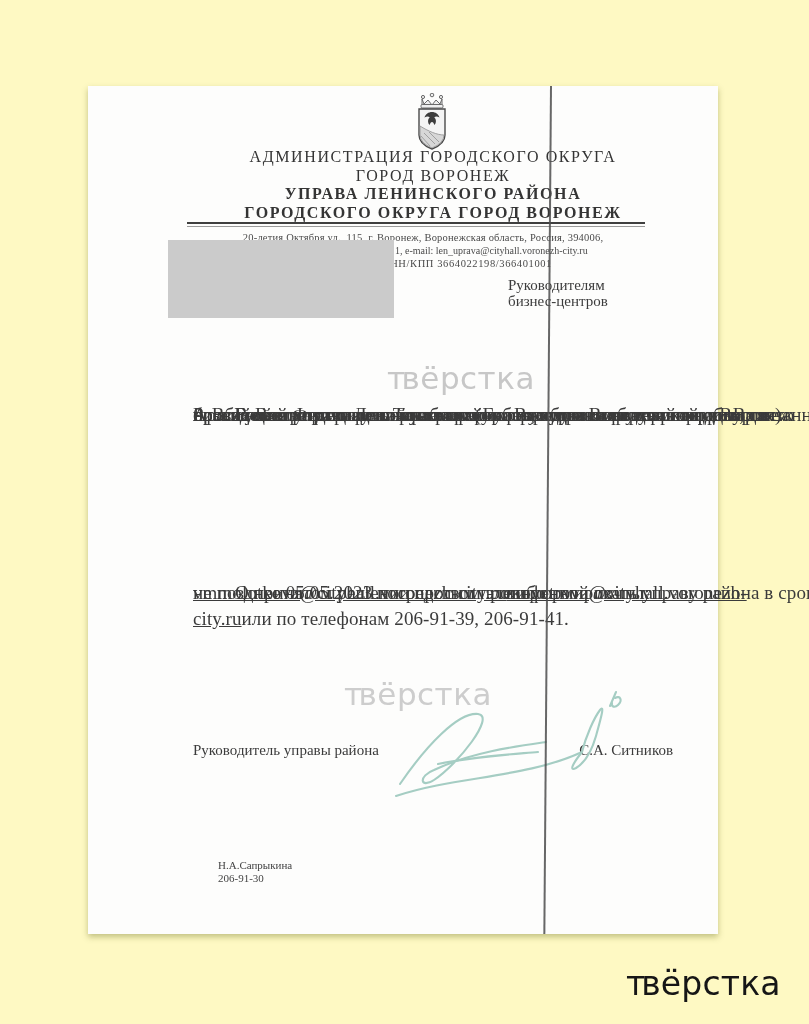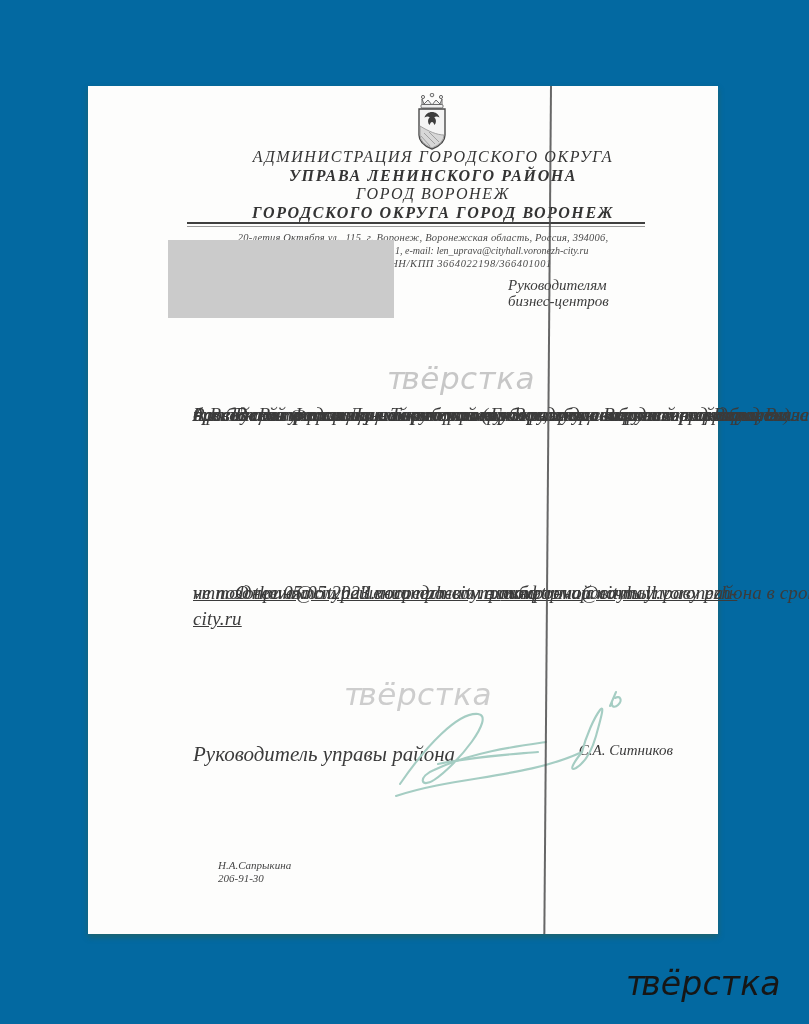--- a/index.html
+++ b/index.html
@@ -1,22 +1,21 @@
 <!DOCTYPE html>
 <html><head>
 <meta charset="utf-8">
 <style>
   html,body{margin:0;padding:0;}
   .canvas{
     position:relative;
     width:809px;height:1024px;
-    background:#0369a1;
+    background:#fef9c3;
     overflow:hidden;
     font-family:"Liberation Serif", serif;
-    font-style:italic;
   }
   .paper{
     position:absolute;left:88px;top:86px;width:630px;height:848px;
     background:#fdfdfc;
     box-shadow:0 3px 6px rgba(80,90,10,.35);
   }
   .paper *{position:absolute;}
   
   .fold-line{
     left:462px;top:0;width:2px;height:848px;
@@ -77,21 +76,21 @@
   .para div{position:static;}
   .bodyline{
     font-size:19px;line-height:26px;
     text-align:justify;text-align-last:justify;
     white-space:nowrap;letter-spacing:.1px;
   }
   .bodyline.indent{padding-left:42px;}
   .bodyline.lastline{text-align-last:left;}
   .ulink{position:static;text-decoration:underline;}
   
-  .sig-position{left:105px;top:656px;font-size:21px;color:#3b3b3b;z-index:2;}
+  .sig-position{left:105px;top:656px;font-size:15px;color:#3b3b3b;z-index:2;}
   .sig-name{left:410px;top:656px;width:175px;text-align:right;font-size:15px;color:#3b3b3b;z-index:2;}
   .sig-scribble{left:298px;top:598px;width:240px;height:120px;z-index:3;}
   .footer{left:107px;top:773px;font-size:11px;line-height:12.5px;color:#444;z-index:2;}
   .footer div{position:static;margin-left:23px;}
 </style>
 </head>
 <body>
 
 <div class="canvas">
   <div class="paper">
@@ -109,22 +108,22 @@
       <path d="M5,33 C13,38 22,42 29,42 L29,42 q0,8 -12,13 Q5,50 5,42 Z" fill="#d7d7d7" stroke="#8f8f8f" stroke-width="0.8"></path>
       <g stroke="#9a9a9a" stroke-width="0.9">
         <line x1="9" y1="40" x2="20" y2="51"></line>
         <line x1="6" y1="43" x2="15" y2="53"></line>
         <line x1="14" y1="39" x2="24" y2="49"></line>
       </g>
     </svg>
 
     <div class="org-block">
       <div class="org-line">АДМИНИСТРАЦИЯ ГОРОДСКОГО ОКРУГА</div>
+      <div class="org-line">ГОРОД ВОРОНЕЖ</div>
       <div class="org-line bold">УПРАВА ЛЕНИНСКОГО РАЙОНА</div>
-      <div class="org-line">ГОРОД ВОРОНЕЖ</div>
       <div class="org-line bold">ГОРОДСКОГО ОКРУГА ГОРОД ВОРОНЕЖ</div>
     </div>
     <div class="head-rule"></div>
 
     <div class="addr1">20-летия Октября ул., 115, г. Воронеж, Воронежская область, Россия, 394006,</div>
     <div class="addr2">1, e-mail: len_uprava@cityhall.voronezh-city.ru</div>
     <div class="addr3">ИНН/КПП 3664022198/366401001</div>
 
     <div class="redaction"></div>
 
@@ -164,21 +163,21 @@
         </div>
       </div>
     <div class="para para2" id="para2">
         <div class="bodyline indent">
           <span>О принятом решении просим проинформировать управу района в срок</span>
         </div>
         <div class="bodyline">
           <span>не позднее 05.05.2023 посредством электронной почты:</span>
         </div>
         <div class="bodyline"><span class="ulink">vmmolotkova@cityhall.voronezh-city.ru</span><span> либо </span><span class="ulink">movetrova@cityhall.voronezh-</span></div>
-        <div class="bodyline lastline"><span class="ulink">city.ru</span></div>
+        <div class="bodyline lastline"><span class="ulink">city.ru</span><span> или по телефонам 206-91-39, 206-91-41.</span></div>
       </div>
 
     <div class="sig-position">Руководитель управы района</div>
     <div class="sig-name">С.А. Ситников</div>
 
     <svg class="sig-scribble" viewBox="0 0 240 120">
       <g fill="none" stroke="#a5cdc3" stroke-width="2.1" stroke-linecap="round">
         <path d="M14,100 C40,62 72,28 92,30 C110,32 72,80 48,96 C34,105 32,92 48,86 C86,68 132,62 160,58"></path>
         <path d="M10,112 C70,92 140,94 196,68"></path>
         <path d="M52,80 C90,72 130,70 152,68"></path>

